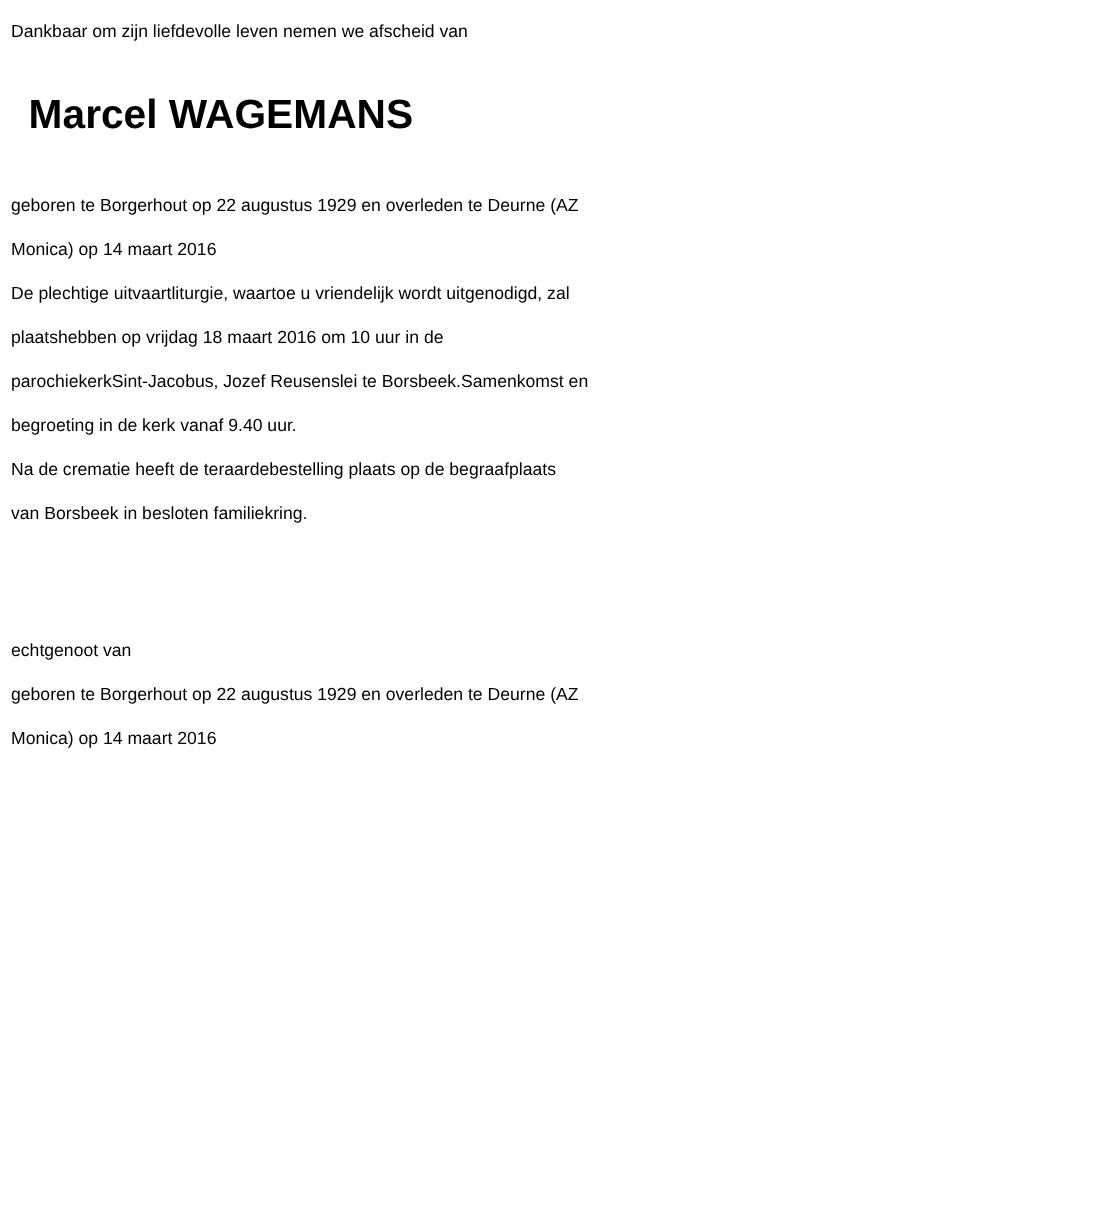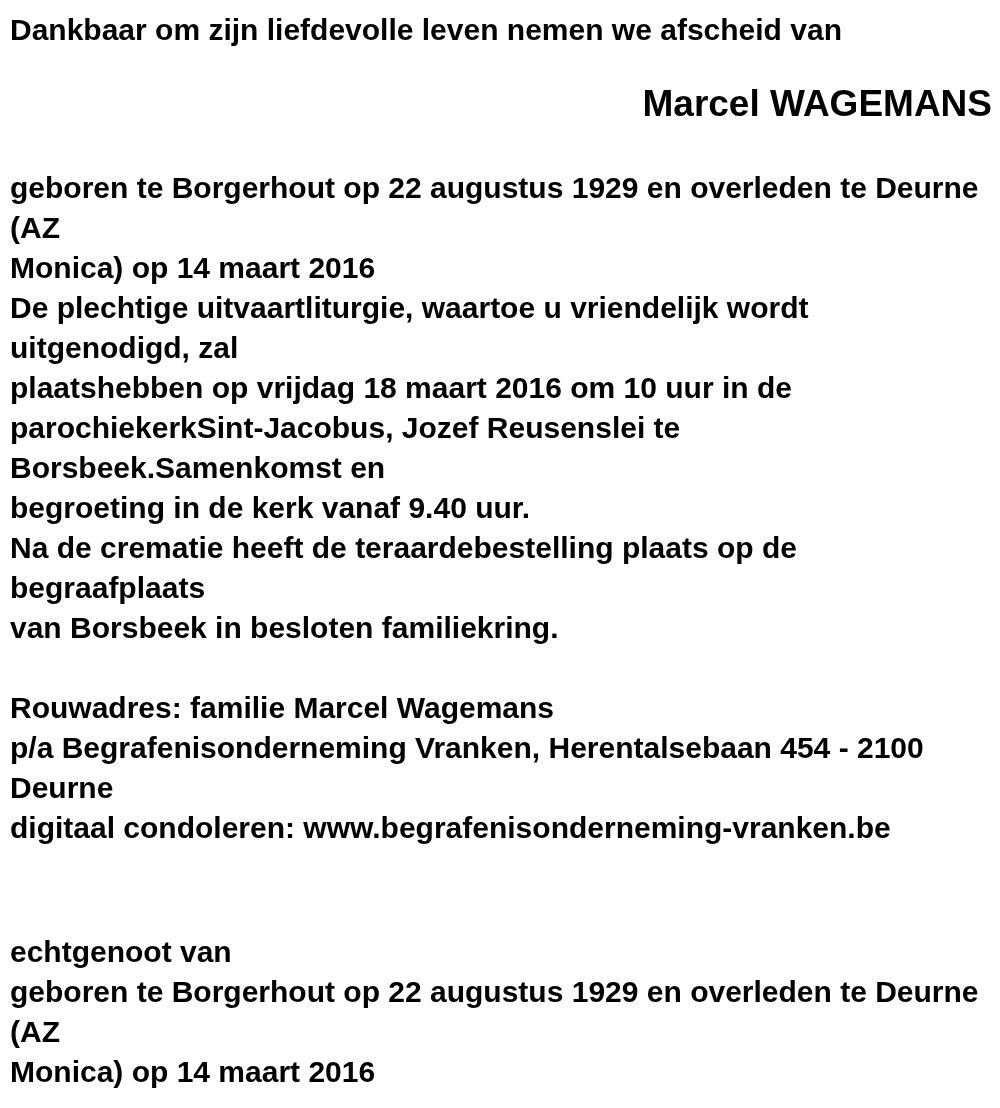--- a/index.html
+++ b/index.html
@@ -15,34 +15,33 @@
     color: #000000;
     -webkit-font-smoothing: antialiased;
   }
   .page {
     box-sizing: border-box;
     width: 1000px;
     height: 1108px;
     padding: 10px 8px 0 10px;
   }
   .text-line, .text-block {
-    font-size: 30px;
+    font-size: 16px;
     line-height: 40px;
-    font-weight: 700;
+    font-weight: 400;
     white-space: pre-line;
     margin: 0;
   }
   .deceased-name {
     font-size: 37px;
     line-height: 48px;
     font-weight: 700;
     margin: 30px 0 0 16px;
     white-space: pre-line;
     letter-spacing: 0px;
-    text-align: right;
   }
   .deceased-title   { margin-top: 7px; }
   .spouse-name      { margin-top: 40px; }
   .funeral-details  { margin-top: 40px; }
   .mourning-address { margin-top: 40px; }
   .footer-note      { margin-top: 84px; }
 </style>
 </head>
 <body>
 
@@ -56,21 +55,18 @@
 
   <p class="text-block funeral-details">geboren te Borgerhout op 22 augustus 1929 en overleden te Deurne (AZ
 Monica) op 14 maart 2016
 De plechtige uitvaartliturgie, waartoe u vriendelijk wordt uitgenodigd, zal
 plaatshebben op vrijdag 18 maart 2016 om 10 uur in de
 parochiekerkSint-Jacobus, Jozef Reusenslei te Borsbeek.Samenkomst en
 begroeting in de kerk vanaf 9.40 uur.
 Na de crematie heeft de teraardebestelling plaats op de begraafplaats
 van Borsbeek in besloten familiekring.</p>
 
-  <p class="text-block mourning-address">Rouwadres: familie Marcel Wagemans
-p/a Begrafenisonderneming Vranken, Herentalsebaan 454 - 2100 Deurne
-digitaal condoleren: www.begrafenisonderneming-vranken.be</p>
 
   <p class="text-block footer-note">echtgenoot van
 geboren te Borgerhout op 22 augustus 1929 en overleden te Deurne (AZ
 Monica) op 14 maart 2016</p>
 
 </div>
 
 </body></html>

